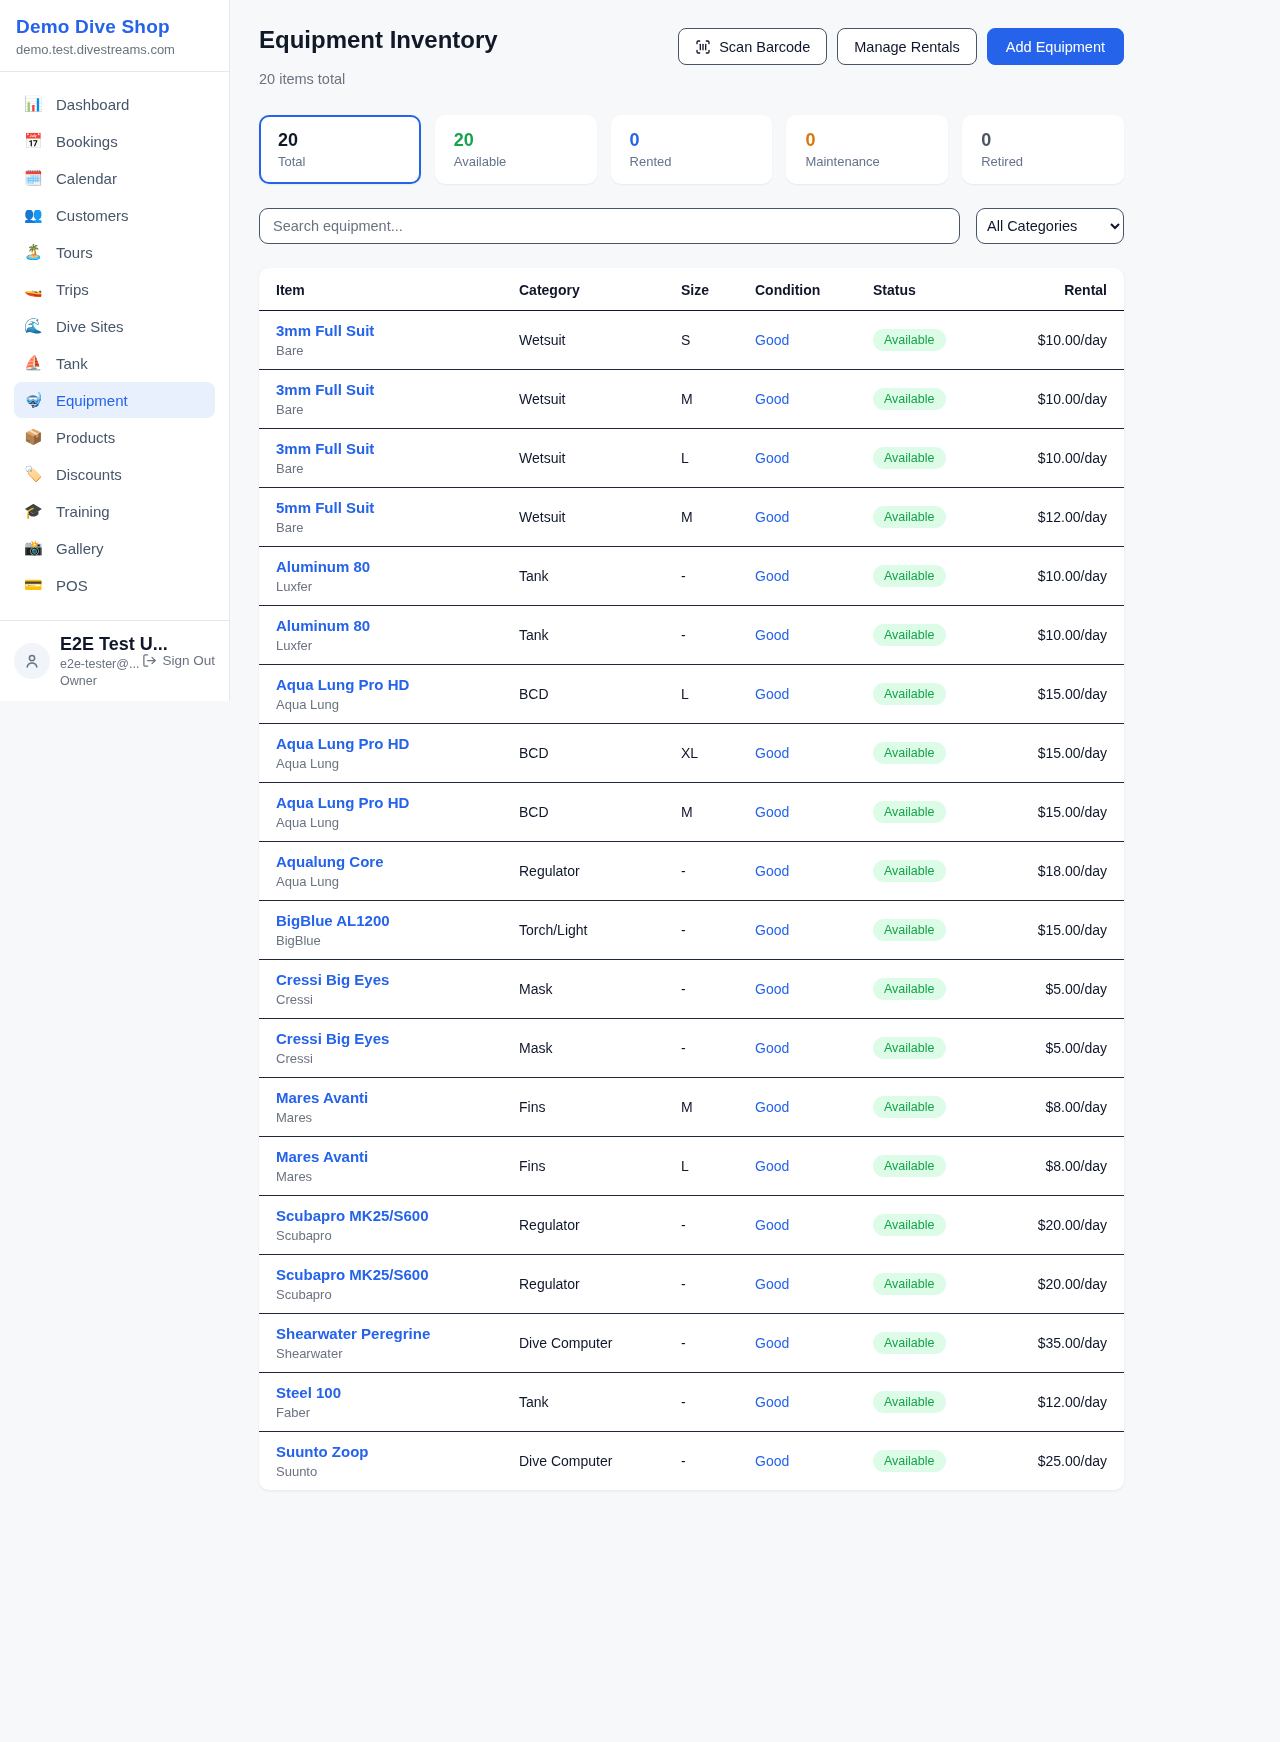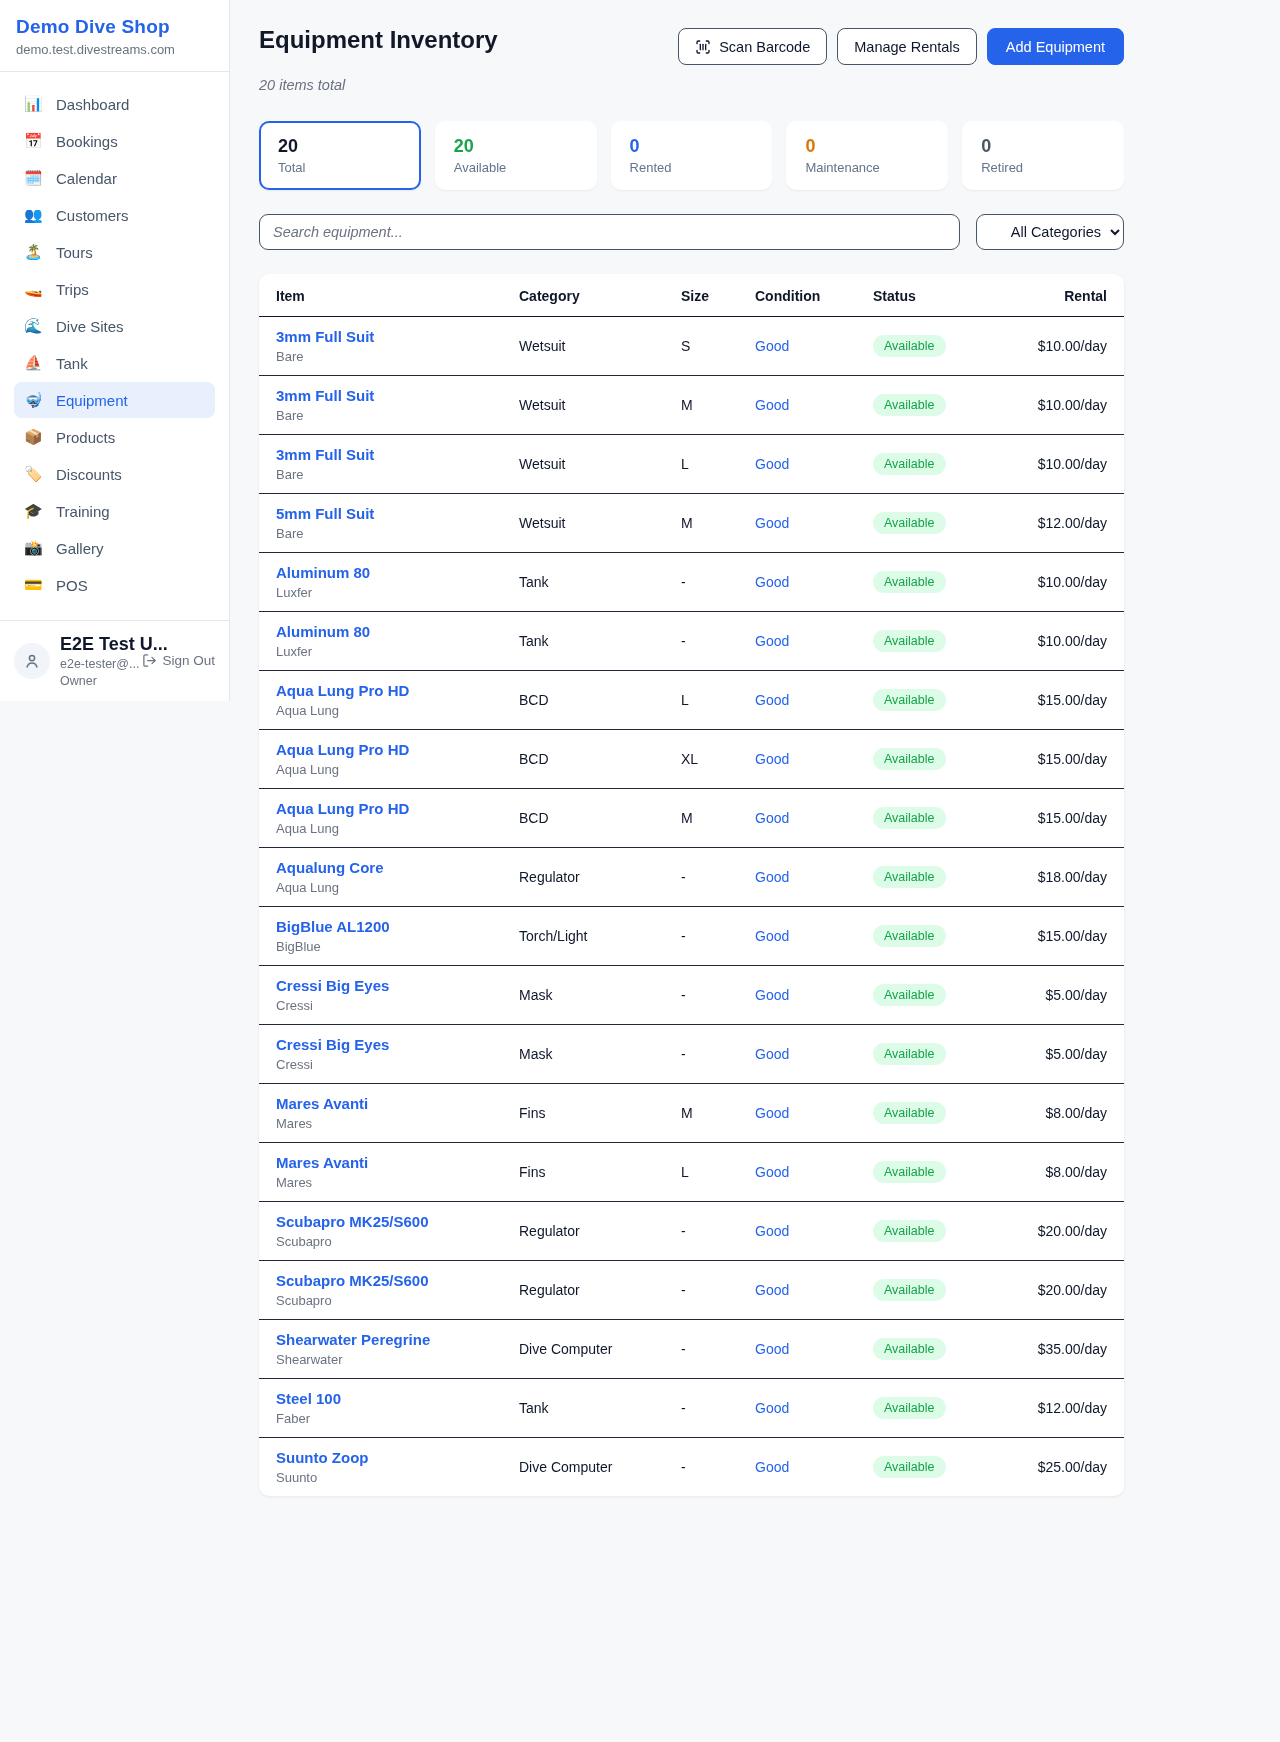--- a/index.html
+++ b/index.html
@@ -18,38 +18,38 @@
   .avatar { width:36px; height:36px; border-radius:50%; background:#f1f5f9; display:flex; align-items:center; justify-content:center; flex:none; }
   .user-info { line-height:1.3; min-width:0; }
   .user-name { font-size:18px; font-weight:700; color:#0f172a; white-space:nowrap; }
   .user-email, .user-role { font-size:12.5px; color:#6b7280; white-space:nowrap; }
   .signout { margin-left:auto; display:flex; align-items:center; gap:5px; color:#6b7280; font-size:13.5px; cursor:pointer; white-space:nowrap; }
 
   
   .main { position:absolute; left:259px; top:0; width:865px; padding-top:26px; }
   .page-head { display:flex; justify-content:space-between; align-items:flex-start; }
   .page-title { font-size:24px; font-weight:700; color:#111827; }
-  .page-sub { font-size:14.5px; color:#6b7280; margin-top:23px;font-style:italic; }
+  .page-sub { font-size:14.5px; color:#6b7280; margin-top:17px; }
   .head-actions { display:flex; gap:10px; align-items:center; margin-top:2px; }
   .btn { height:37px; border-radius:8px; font-size:14.5px; font-family:inherit; display:inline-flex; align-items:center; gap:8px; cursor:pointer; }
   .btn-outline { background:#fff; border:1px solid #475569; color:#0f172a; padding:0 16px; }
   .btn-primary { background:#2563eb; border:1px solid #2563eb; color:#fff; padding:0 18px; font-weight:500; }
 
   
   .stats { display:flex; gap:14px; margin-top:28px; }
   .stat-card { flex:1; background:#fff; border:2px solid transparent; border-radius:10px; padding:13px 17px; box-shadow:0 1px 2px rgba(16,24,40,.06); cursor:pointer; }
   .stat-card.active { border-color:#2563eb; }
   .stat-value { font-size:18px; font-weight:700; }
   .stat-label { font-size:13px; color:#64748b; margin-top:3px; }
 
   
   .filters { display:flex; gap:16px; margin-top:24px; }
-  .search-input { flex:1; height:36px; border:1px solid #475569; border-radius:9px; padding:16px 13px; font-size:14.5px; font-family:inherit; color:#0f172a; background:#fff;font-style:italic; }
+  .search-input { flex:1; height:36px; border:1px solid #475569; border-radius:9px; padding:16px 13px; font-size:14.5px; font-family:inherit; color:#0f172a; background:#fff; }
   .search-input::placeholder { color:#6b7280; }
-  .cat-select { width:148px; height:36px; border:1px solid #475569; border-radius:9px; font-size:14.5px; font-family:inherit; padding:0 6px; background:#fff; color:#0f172a;text-align:right; }
+  .cat-select { width:148px; height:36px; border:1px solid #475569; border-radius:9px; font-size:14.5px; font-family:inherit; padding:0 6px; background:#fff; color:#0f172a; }
 
   
   .table-card { background:#fff; border-radius:10px; box-shadow:0 1px 3px rgba(16,24,40,.08); margin-top:24px; overflow:hidden; }
   table { width:100%; border-collapse:collapse; table-layout:fixed; }
   thead th { text-align:left; font-size:14px; font-weight:700; color:#0f172a; padding:14px 8px 12px 8px; border-bottom:1.5px solid #0f172a; }
   thead th:first-child { padding-left:17px; }
   thead th:last-child { text-align:right; padding-right:17px; }
   tbody tr:not(:first-child) td { border-top:1px solid #1f2937; }
   tbody td { padding:11px 8px; font-size:14px; vertical-align:middle; }
   tbody td:first-child { padding-left:17px; }

